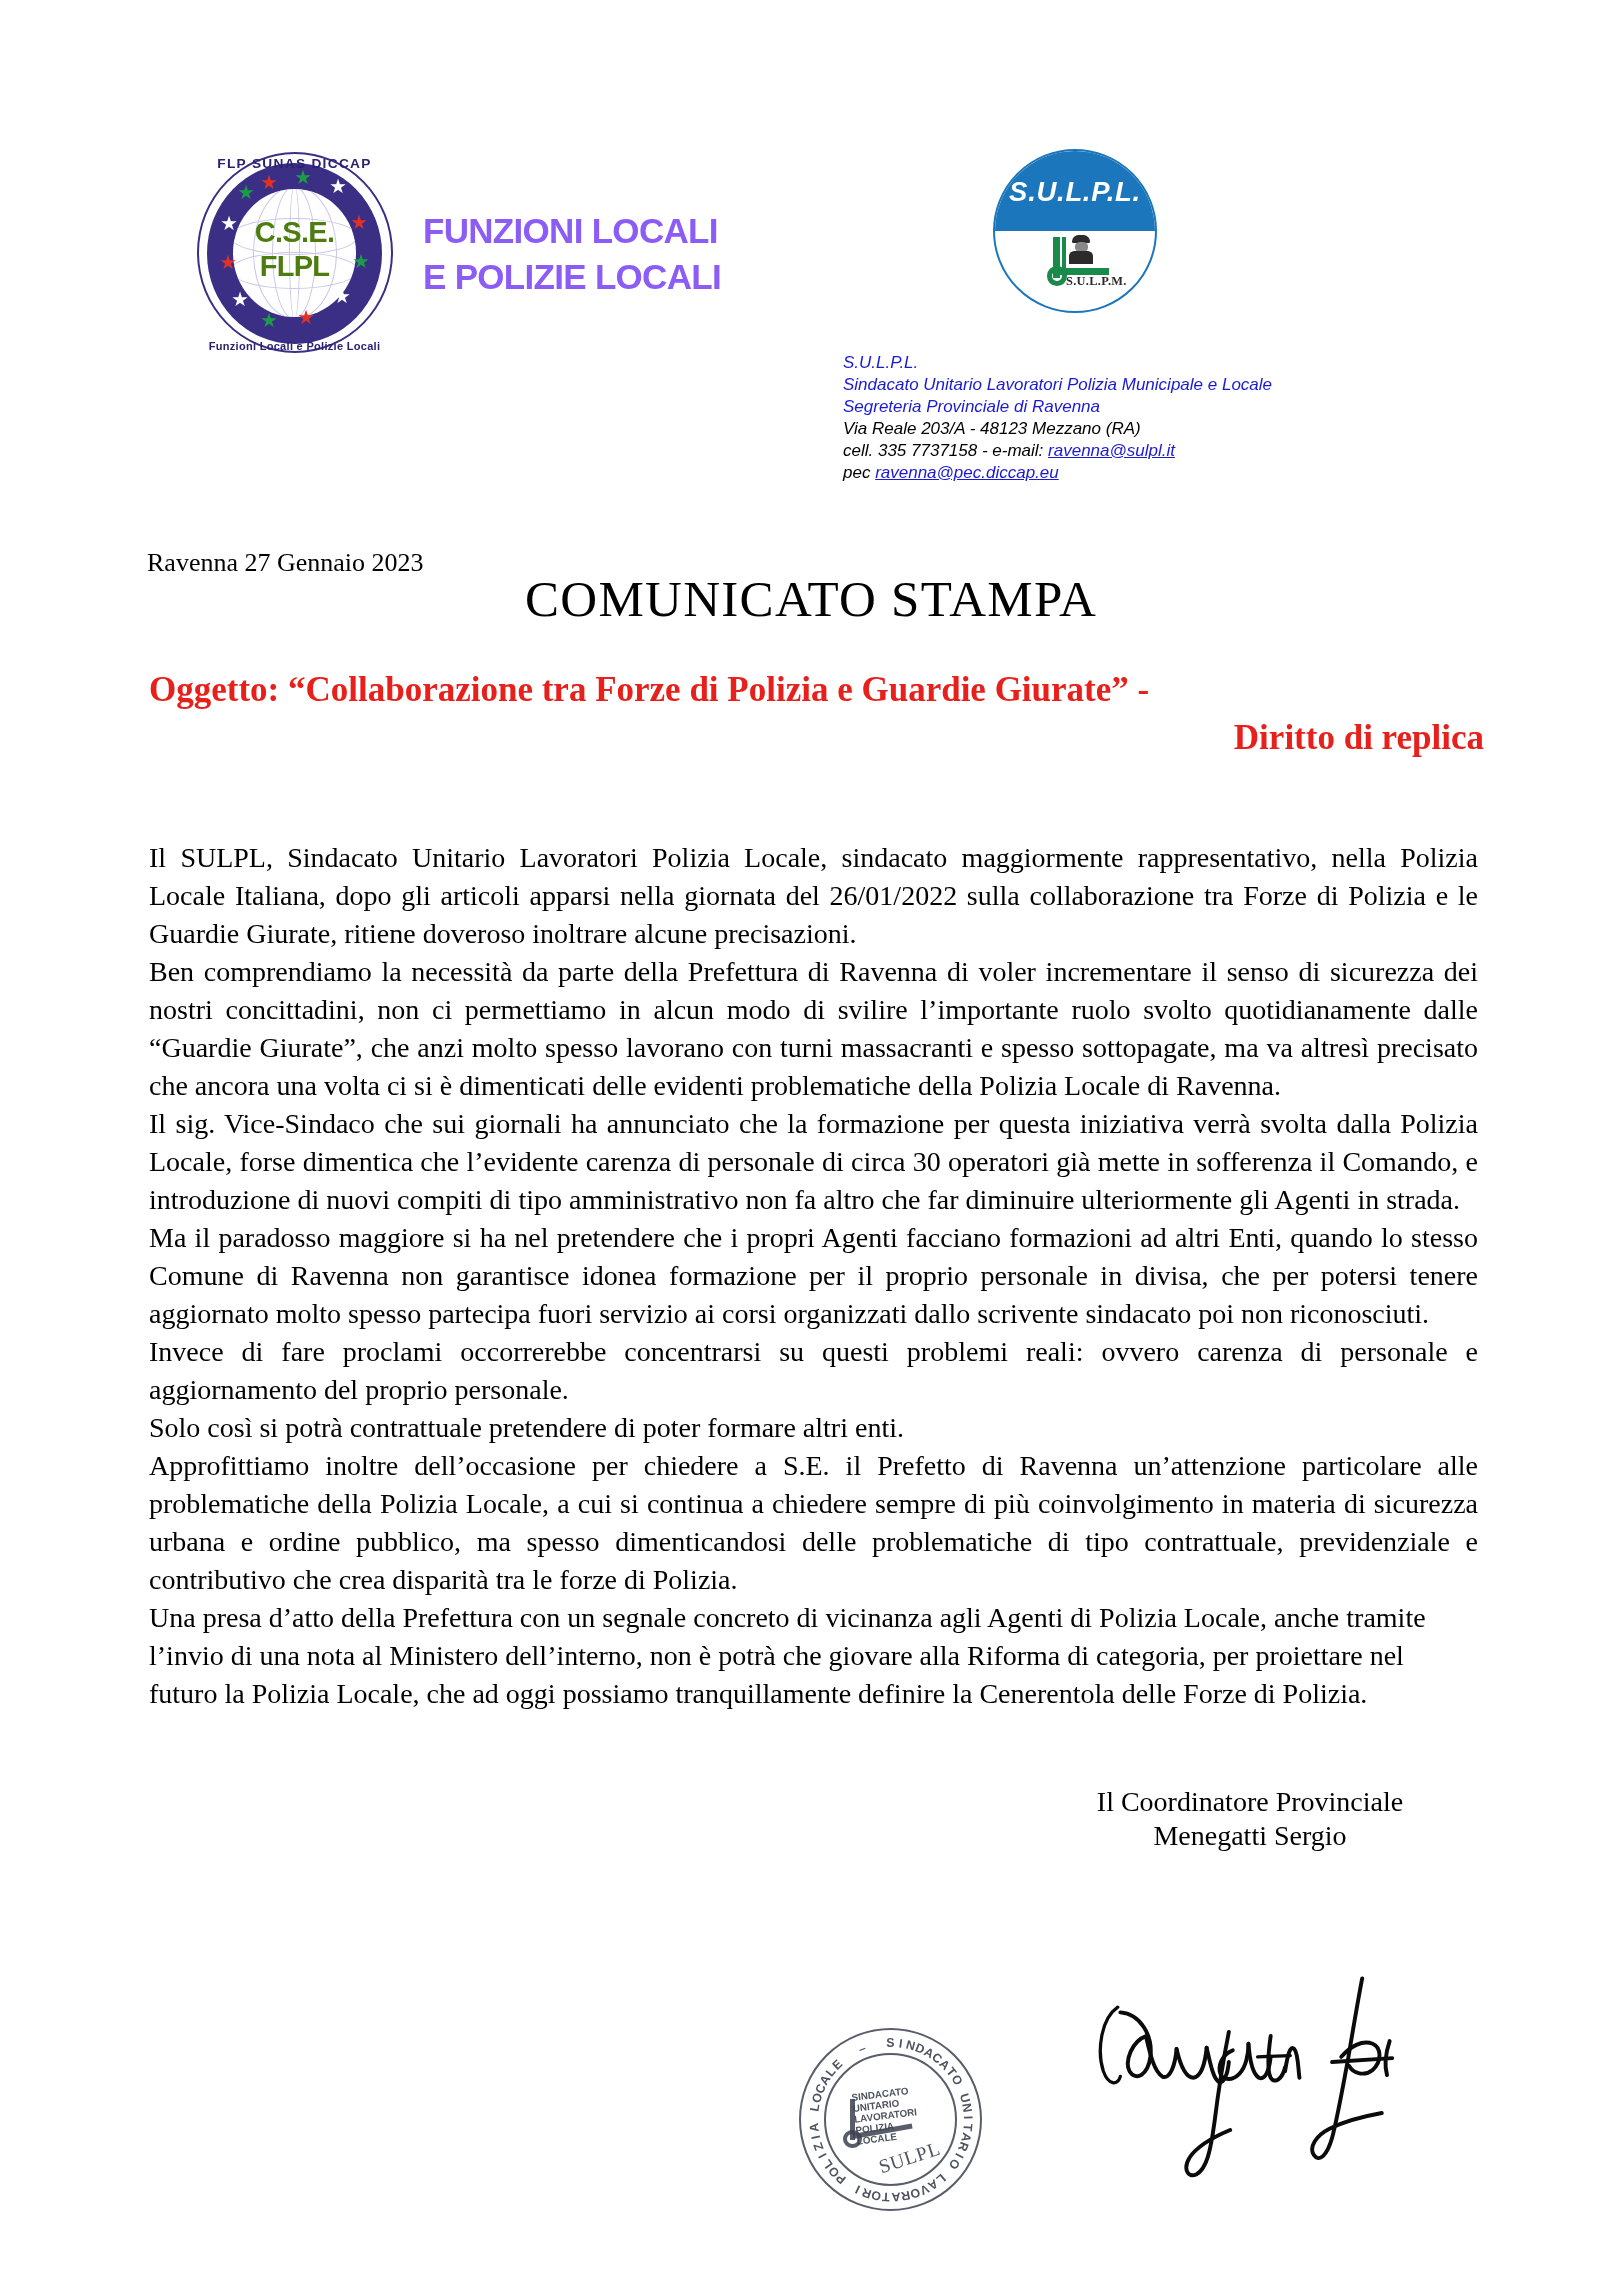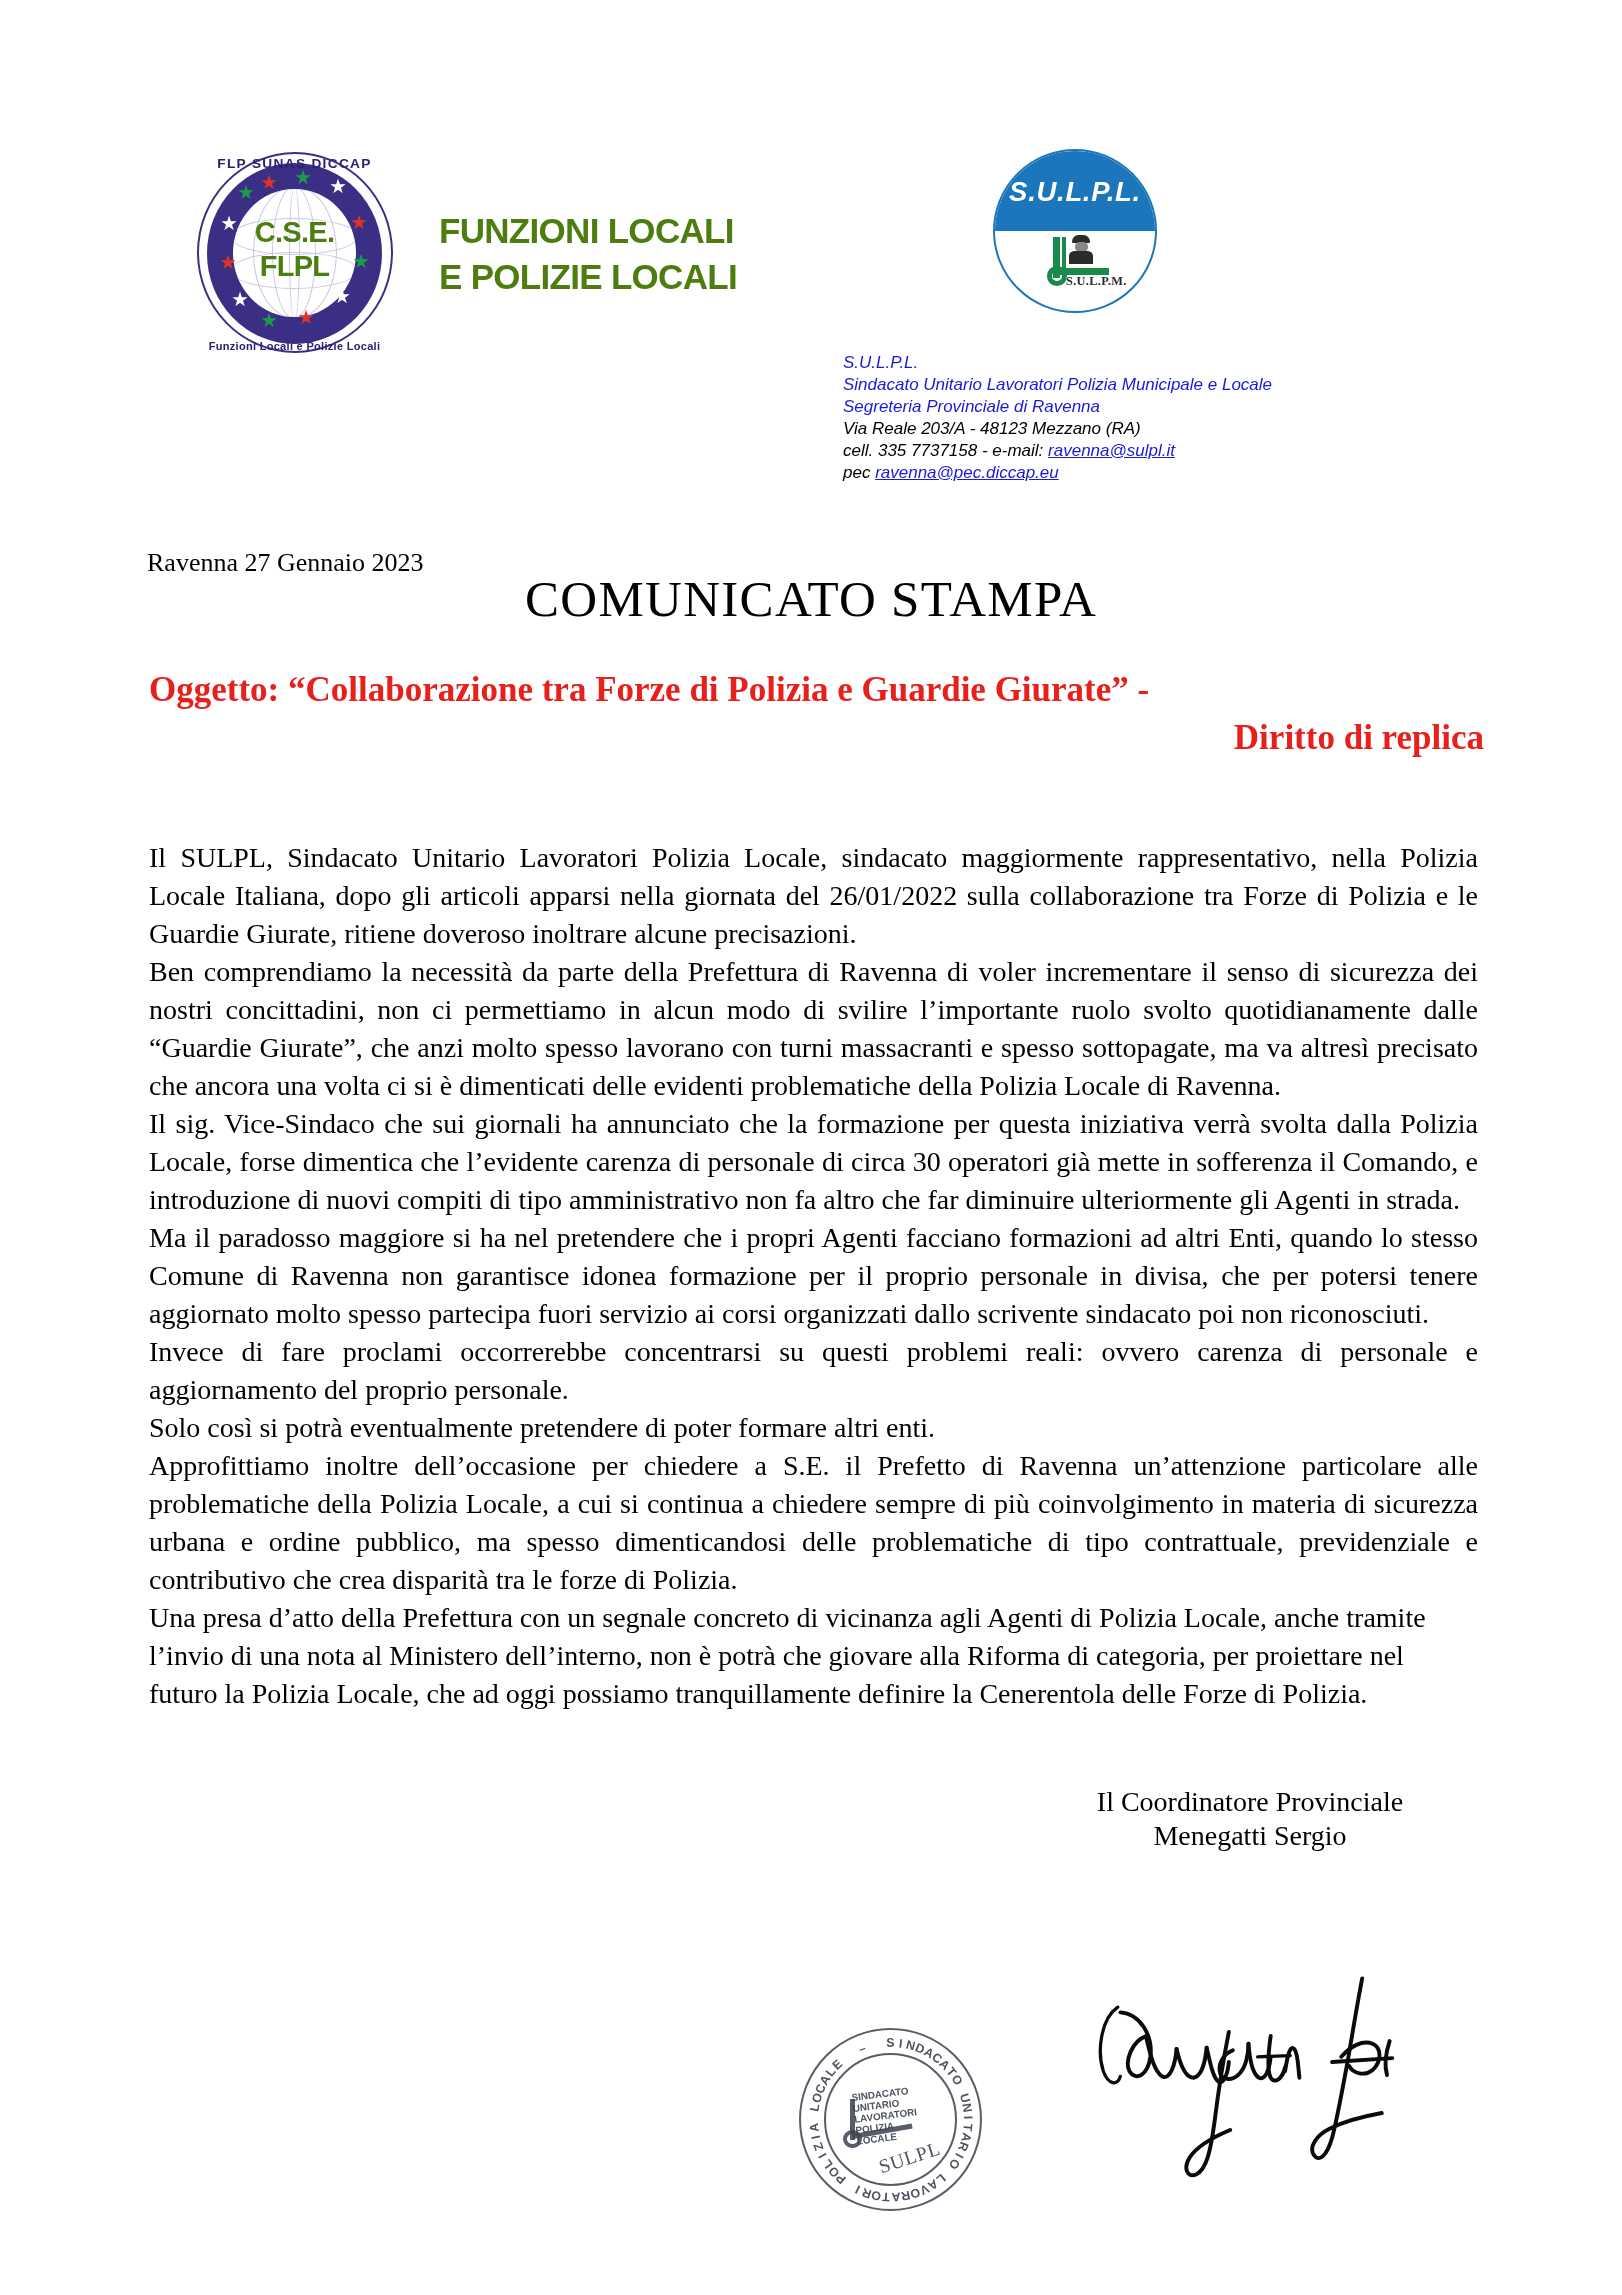--- a/index.html
+++ b/index.html
@@ -103,26 +103,26 @@
     position: absolute;
     width: 0; height: 0;
     font-size: 19.6px;
     line-height: 19.6px;
   }
   .cse-seal .star span {
     position: absolute;
     transform: translate(-50%, -50%);
   }
   .cse-logo-text {
-    margin-left: 33px;
+    margin-left: 17px;
     font-family: "Liberation Sans", sans-serif;
     font-weight: bold;
     font-size: 35px;
     line-height: 46px;
-    color: #4d7c0f;
+    color: #8b5cf6;
     letter-spacing: -0.7px;
     white-space: nowrap;
   }
 
   
   .sulpl-logo {
     position: absolute;
     left: 993px;
     top: 149px;
     width: 164px;
@@ -503,21 +503,21 @@
   <span>Oggetto: “Collaborazione tra Forze di Polizia e Guardie Giurate” -</span>
   <span class="subject-line2">Diritto di replica</span>
 </div>
 
 <div class="body-text">
   <p>Il SULPL, Sindacato Unitario Lavoratori Polizia Locale, sindacato maggiormente rappresentativo, nella Polizia Locale Italiana, dopo gli articoli apparsi nella giornata del 26/01/2022 sulla collaborazione tra Forze di Polizia e le Guardie Giurate, ritiene doveroso inoltrare alcune precisazioni.</p>
   <p>Ben comprendiamo la necessità da parte della Prefettura di Ravenna di voler incrementare il senso di sicurezza dei nostri concittadini, non ci permettiamo in alcun modo di svilire l’importante ruolo svolto quotidianamente dalle “Guardie Giurate”, che anzi molto spesso lavorano con turni massacranti e spesso sottopagate, ma va altresì precisato che ancora una volta ci si è dimenticati delle evidenti problematiche della Polizia Locale di Ravenna.</p>
   <p>Il sig. Vice-Sindaco che sui giornali ha annunciato che la formazione per questa iniziativa verrà svolta dalla Polizia Locale, forse dimentica che l’evidente carenza di personale di circa 30 operatori già mette in sofferenza il Comando, e introduzione di nuovi compiti di tipo amministrativo non fa altro che far diminuire ulteriormente gli Agenti in strada.</p>
   <p>Ma il paradosso maggiore si ha nel pretendere che i propri Agenti facciano formazioni ad altri Enti, quando lo stesso Comune di Ravenna non garantisce idonea formazione per il proprio personale in divisa, che per potersi tenere aggiornato molto spesso partecipa fuori servizio ai corsi organizzati dallo scrivente sindacato poi non riconosciuti.</p>
   <p>Invece di fare proclami occorrerebbe concentrarsi su questi problemi reali: ovvero carenza di personale e aggiornamento del proprio personale.</p>
-  <p>Solo così si potrà eventualmente pretendere di poter formare altri enti.</p>
+  <p>Solo così si potrà contrattuale pretendere di poter formare altri enti.</p>
   <p>Approfittiamo inoltre dell’occasione per chiedere a S.E. il Prefetto di Ravenna un’attenzione particolare alle problematiche della Polizia Locale, a cui si continua a chiedere sempre di più coinvolgimento in materia di sicurezza urbana e ordine pubblico, ma spesso dimenticandosi delle problematiche di tipo contrattuale, previdenziale e contributivo che crea disparità tra le forze di Polizia.</p>
   <p>Una presa d’atto della Prefettura con un segnale concreto di vicinanza agli Agenti di Polizia Locale, anche tramite l’invio di una nota al Ministero dell’interno, non è potrà che giovare alla Riforma di categoria, per proiettare nel futuro la Polizia Locale, che ad oggi possiamo tranquillamente definire la Cenerentola delle Forze di Polizia.</p>
 </div>
 
 <div class="signature-block">
   <div>Il Coordinatore Provinciale</div>
   <div>Menegatti Sergio</div>
 </div>
 
 <div class="stamp">

